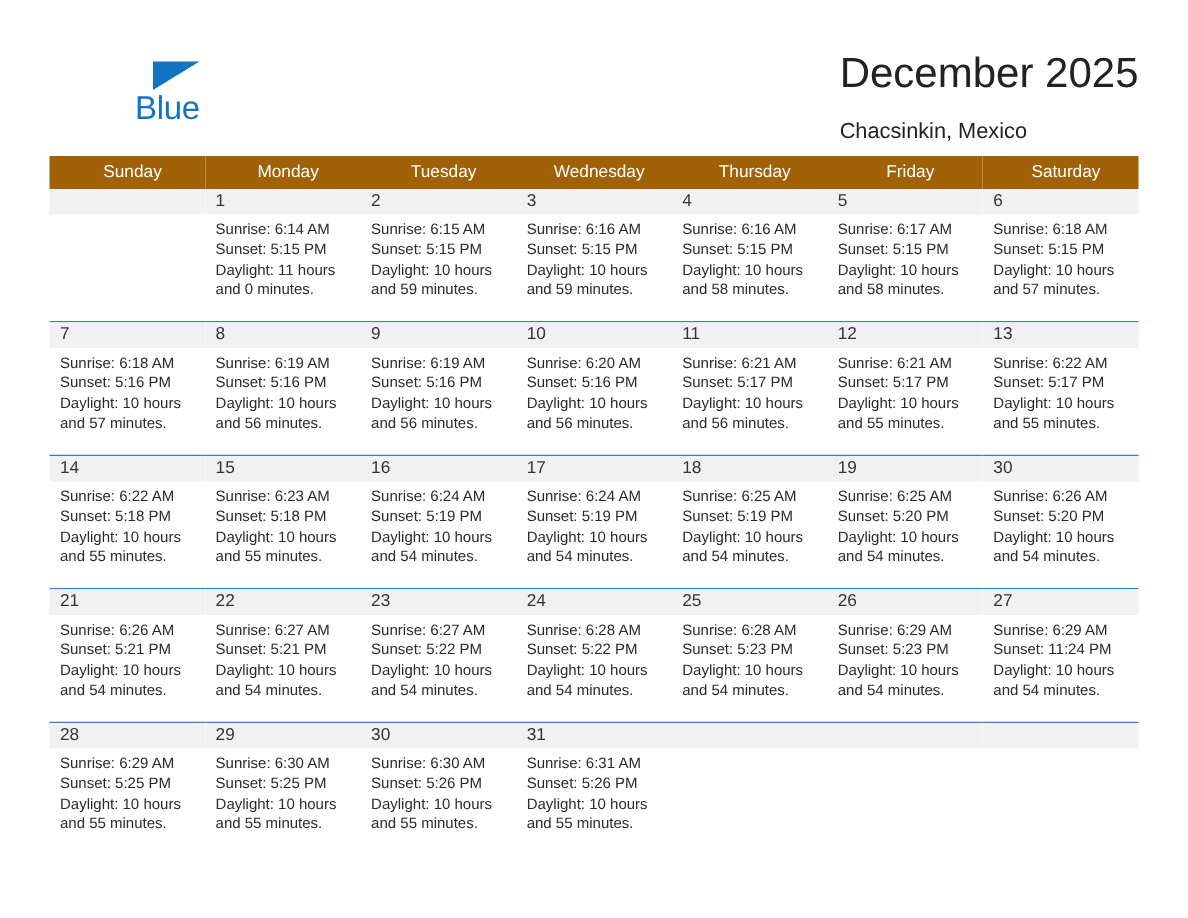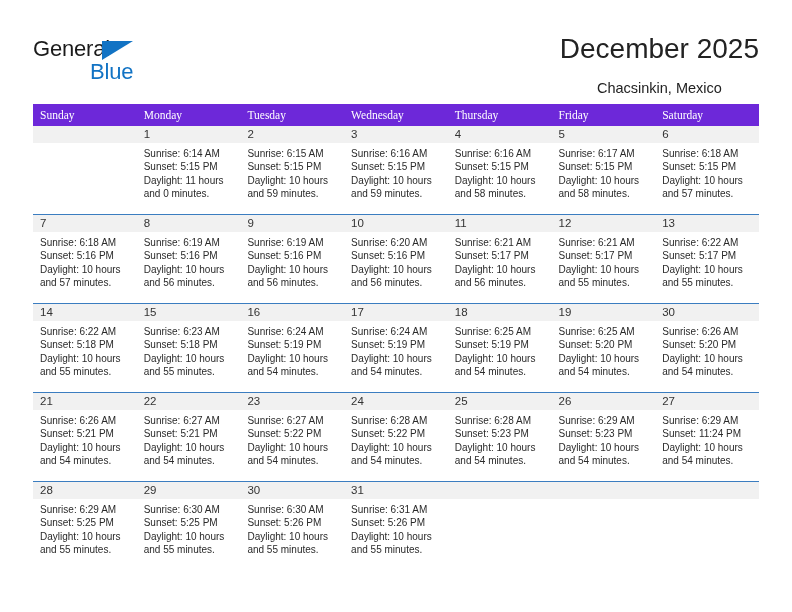--- a/index.html
+++ b/index.html
@@ -63,21 +63,21 @@
     font-size: 22px;
     color: #1273c4;
     letter-spacing: -0.2px;
     font-family: "Liberation Sans", sans-serif;
   }
 
   .title-wrap {
     position: absolute;
     right: 33px;
     top: 32px;
-    text-align: center;
+    text-align: left;
   }
   .cal-title {
     font-size: 28px;
     color: #222222;
     font-weight: normal;
     line-height: 34px;
     white-space: nowrap;
   }
   .cal-subtitle {
     font-size: 14.5px;
@@ -91,29 +91,28 @@
   .calendar {
     position: absolute;
     left: 33px;
     top: 104px;
     width: 726px;
     border-collapse: collapse;
     table-layout: fixed;
   }
 
   .calendar th {
-    background: #6d28d9;
+    background: #a16207;
     color: #ffffff;
     font-size: 11.5px;
     font-weight: normal;
-    text-align: left;
+    text-align: center;
     padding: 5px 0 5px 7px;
     height: 12px;
     border: none;
-    font-family: Liberation Serif, serif;
   }
 
   .week-row td {
     vertical-align: top;
     padding: 0;
     border: none;
     border-top: 1px solid #3b7dc0;
   }
 
   .week-row.first td {
@@ -151,21 +150,20 @@
   }
 </style>
 </head>
 <body>
 
 <div class="page">
 
   <div class="header">
 
     <div class="logo">
-      <span class="logo-general">General</span>
       <span class="logo-tri"></span>
       <span class="logo-blue">Blue</span>
     </div>
 
     <div class="title-wrap">
       <div class="cal-title">December 2025</div>
       <div class="cal-subtitle">Chacsinkin, Mexico</div>
     </div>
 
   </div>

